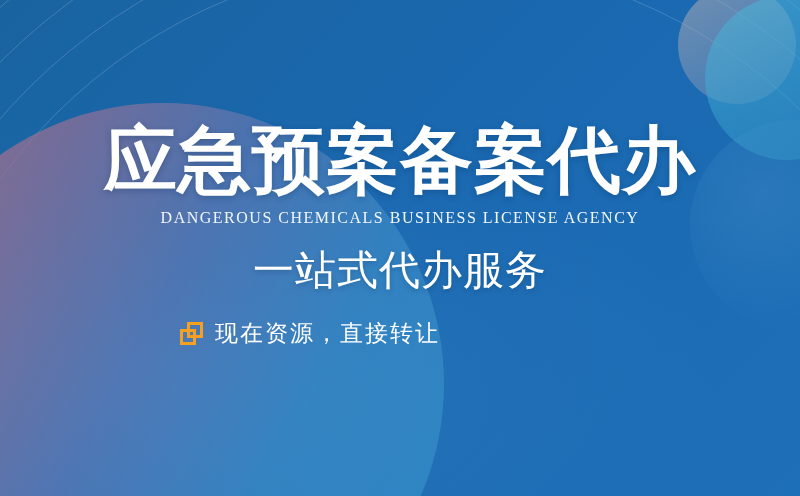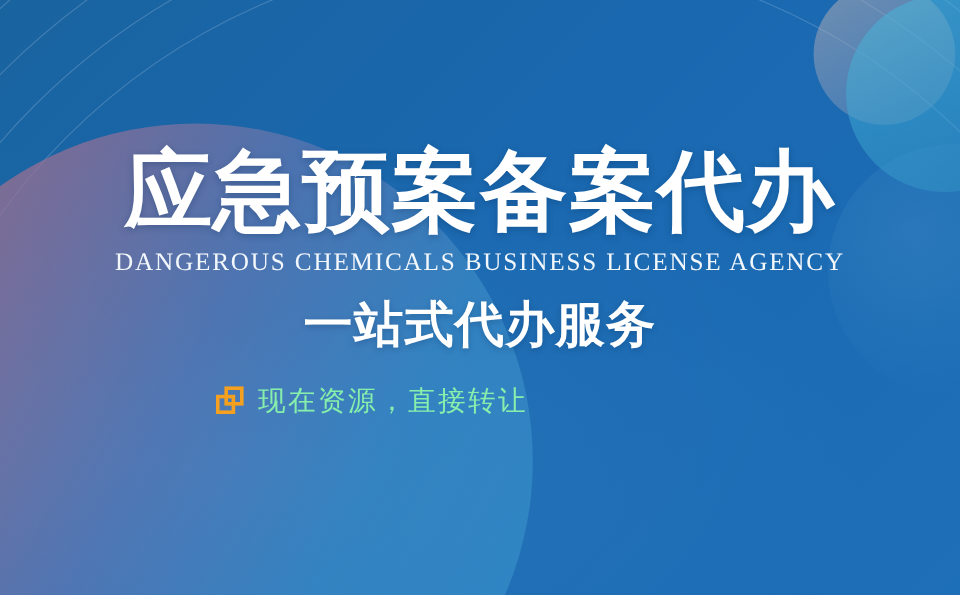--- a/index.html
+++ b/index.html
@@ -130,36 +130,36 @@
   }
 
   .title-en {
     position: absolute;
     left: 0;
     right: 0;
     top: 206px;
     text-align: center;
     color: #f2f7fc;
     font-family: "Liberation Serif", "DejaVu Serif", serif;
-    font-size: 21px;
+    font-size: 16px;
     line-height: 24px;
     letter-spacing: 1.5px;
     white-space: nowrap;
   }
 
   .title-sub {
     position: absolute;
     left: 0;
     right: 0;
     top: 247px;
     text-align: center;
     color: #ffffff;
     font-size: 41px;
     line-height: 46px;
-    font-weight: bold;
+    font-weight: normal;
     letter-spacing: 1px;
     text-shadow: 0 2px 5px rgba(8,48,90,0.28);
     white-space: nowrap;
   }
 
   .bullets {
     position: absolute;
     left: 180px;
     top: 315px;
     width: 420px;
@@ -183,22 +183,22 @@
     position: absolute;
     box-sizing: border-box;
     border: 3px solid #f5a01e;
     width: 16px;
     height: 16px;
   }
   .bullet-icon .sq-a { left: 7px;  top: 0px; }
   .bullet-icon .sq-b { left: 0px;  top: 7px; }
 
   .bullet-text {
-    color: #86efac;
-    font-family: Liberation Sans, sans-serif;
+    color: #ffffff;
+    font-family: Liberation Serif, serif;
     font-size: 23px;
     line-height: 30px;
     letter-spacing: 2px;
     white-space: nowrap;
   }
 </style>
 </head>
 <body>
 
 <div id="banner">

